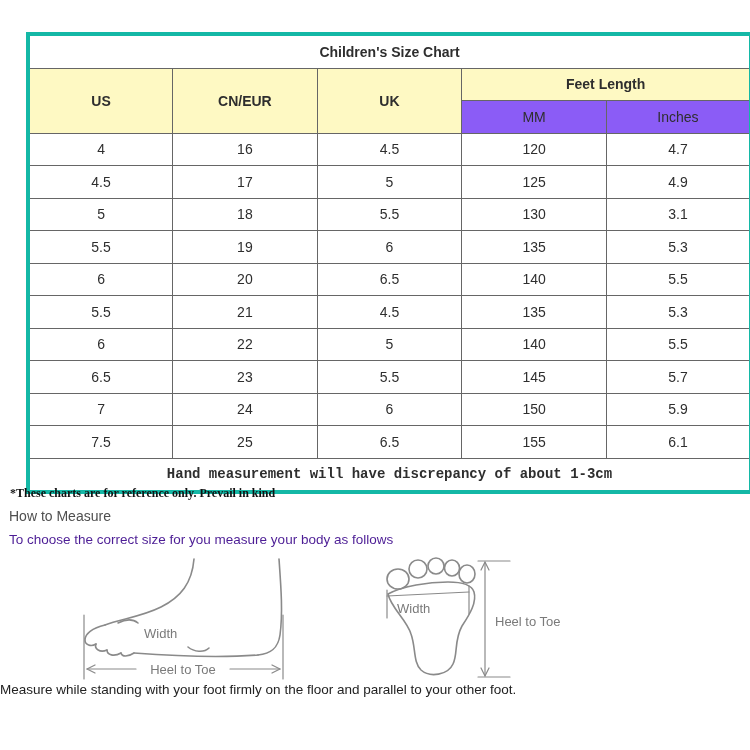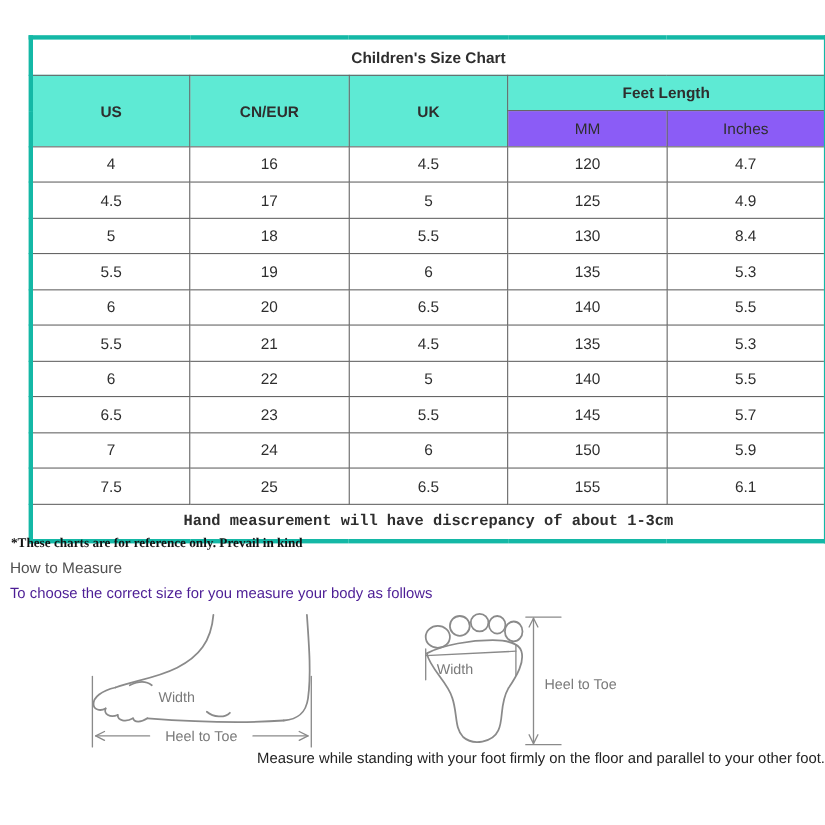--- a/index.html
+++ b/index.html
@@ -12,21 +12,21 @@
   .size-table {
     position:absolute; left:26px; top:32px; width:727px;
     border-collapse:collapse; table-layout:fixed;
     border:4px solid #14b8a6;
   }
   .size-table td {
     border:1px solid #666666; text-align:center; vertical-align:middle;
     padding:0; font-size:14px; color:#2e2e2e;
   }
   .title-cell   { height:34px; font-weight:bold; font-size:15px; background:#ffffff; }
-  .head-cell    { background:#5eead4; font-weight:bold; font-size:14px;margin-top:21px; }
+  .head-cell    { background:#fef9c3; font-weight:bold; font-size:14px;margin-top:21px; }
   .feet-head    { height:21px; }
   .sub-cell     { background:#8b5cf6; font-size:11px; height:20px; }
   .size-table tbody td { height:31.5px; }
   .footnote-cell {
     height:40px; font-family:"Liberation Mono", monospace;
     font-weight:bold; font-size:12px; letter-spacing:0px;border-radius:16px;
   }
 
   
   .reference-note {
@@ -43,21 +43,21 @@
   }
 
   
   .diagram { position:absolute; }
   .diagram svg { display:block; }
   .d-side { left:78px;  top:557px; }
   .d-sole { left:383px; top:556px; }
   .diagram text { font-family:"Liberation Sans", sans-serif; font-size:13px; fill:#7a7a7a; }
 
   .measure-caption {
-    position:absolute; left:0; top:682px; width:750px; text-align:right;
+    position:absolute; left:0; top:682px; width:750px; text-align:left;
     font-size:13.5px; color:#222;
   }
 </style>
 </head>
 <body>
 
 <table class="size-table">
   <colgroup>
     <col style="width:20%">
       <col style="width:20%">
@@ -93,21 +93,21 @@
         <td>17</td>
         <td>5</td>
         <td>125</td>
         <td>4.9</td>
       </tr>
       <tr>
         <td>5</td>
         <td>18</td>
         <td>5.5</td>
         <td>130</td>
-        <td>8.4</td>
+        <td>3.1</td>
       </tr>
       <tr>
         <td>5.5</td>
         <td>19</td>
         <td>6</td>
         <td>135</td>
         <td>5.3</td>
       </tr>
       <tr>
         <td>6</td>

